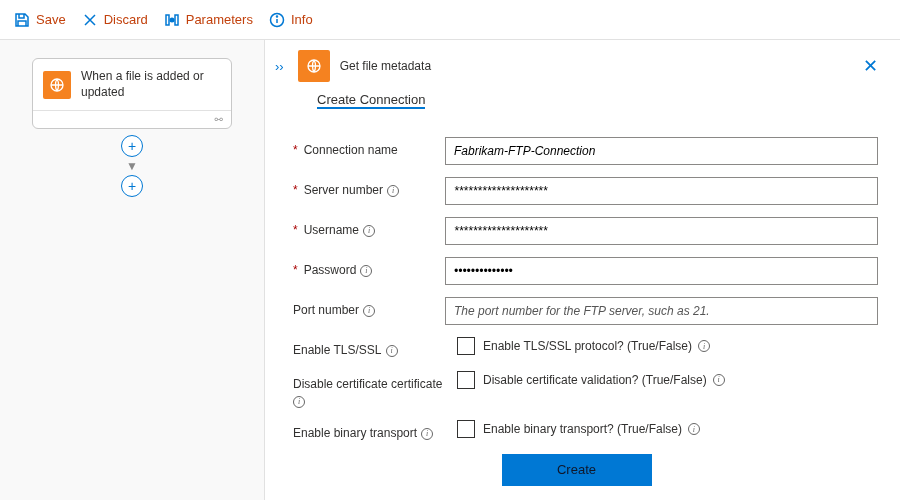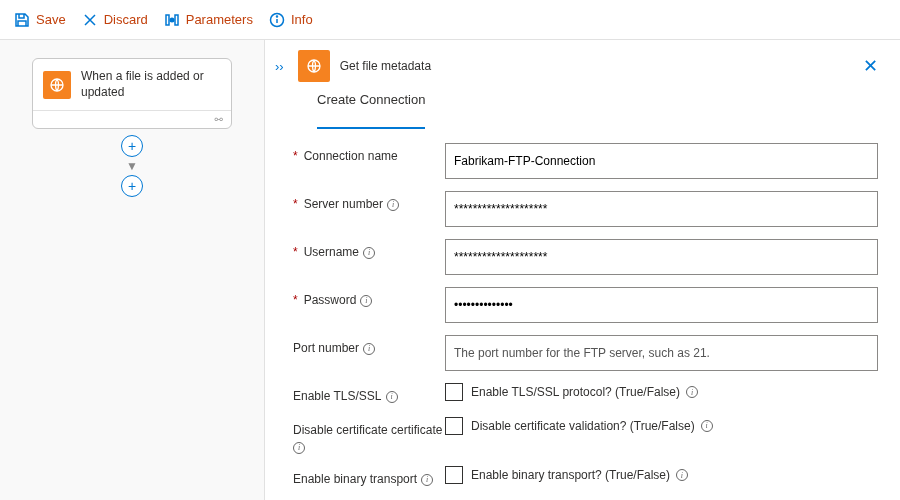--- a/index.html
+++ b/index.html
@@ -17,32 +17,32 @@
 .orangeic svg { fill: #fff; width: 16px; height: 16px; }
 .cardtitle { font-size: 12px; line-height: 1.3; }
 .cardfoot { border-top: 1px solid #e1e1e1; height: 18px; display: flex; justify-content: flex-end; align-items: center; padding-right: 8px; color: #999; }
 .plus { width: 22px; height: 22px; border: 1px solid #0078d4; border-radius: 50%; background: #fff; color: #0078d4; display: flex; align-items: center; justify-content: center; margin: 6px 0; cursor: pointer; font-size: 14px; }
 .arrow { color: #888; margin: -4px 0; font-size: 12px; }
 .panel { flex: 1; padding: 10px 22px 16px 10px; overflow-y: auto; }
 .phead { display: flex; align-items: center; gap: 10px; margin-bottom: 10px; }
 .chev { color: #0078d4; font-size: 13px; margin-right: 4px; cursor: pointer; }
 .close { margin-left: auto; color: #0078d4; font-size: 18px; cursor: pointer; }
 .ptitle { font-size: 12px; }
-.tab { margin-left: 42px; font-size: 13px; padding-bottom: 20px; border-bottom: 2px solid #0078d4; display: inline-block; margin-bottom: 14px; }
+.tab { margin-left: 42px; font-size: 13px; padding-bottom: 0; border-bottom: 2px solid #0078d4; display: inline-block; margin-bottom: 28px; }
 .frow { display: flex; align-items: flex-start; margin-left: 18px; margin-bottom: 12px; }
 .flabel { width: 152px; font-size: 12px; padding-top: 6px; display: flex; align-items: center; gap: 4px; flex-wrap: wrap; line-height: 1.3; }
 .req { color: #a80000; margin-right: 2px; }
 .info-ic { width: 12px; height: 12px; border: 1px solid #666; border-radius: 50%; display: inline-flex; align-items: center; justify-content: center; font-size: 8px; color: #666; font-style: italic; font-family: serif; }
 .finput { flex: 1; }
-.finput input { width: 100%; height: 36px; border: 1px solid #8a8886; padding: 0 8px; font-size: 12px; font-family: inherit; }
+.finput input { width: 100%; height: 28px; border: 1px solid #8a8886; padding: 0 8px; font-size: 12px; font-family: inherit; font-style: italic; }
 .finput input::placeholder { color: #555; }
-.cbrow { display: flex; align-items: center; gap: 8px; }
+.cbrow { display: flex; align-items: center; gap: 8px; margin-left: 12px; }
 .cb { width: 18px; height: 18px; border: 1px solid #323130; }
 .cblabel { font-size: 12px; display: flex; align-items: center; gap: 6px; }
-.createbtn { display: block; margin: 12px auto 0; background: #0078d4; color: #fef9c3; border: none; width: 150px; height: 32px; font-size: 16px; cursor: pointer; }
+.createbtn { display: block; margin: 12px auto 0; background: #0078d4; color: #0f172a; border: none; width: 150px; height: 32px; font-size: 13px; cursor: pointer; }
 </style>
 </head>
 <body>
 
 <div class="toolbar">
   <div class="tbtn">
     <span class="ic">
         <svg viewBox="0 0 16 16">
           <path d="M2 2h9l3 3v9H2z M5 2v4h5V2 M4 14v-5h8v5"></path>
         </svg>

